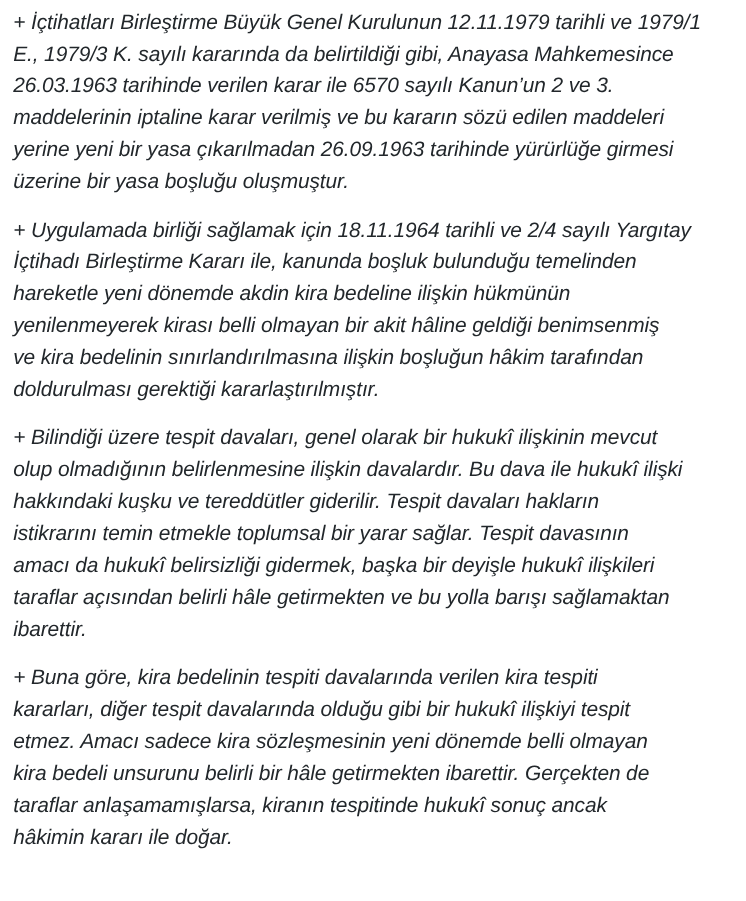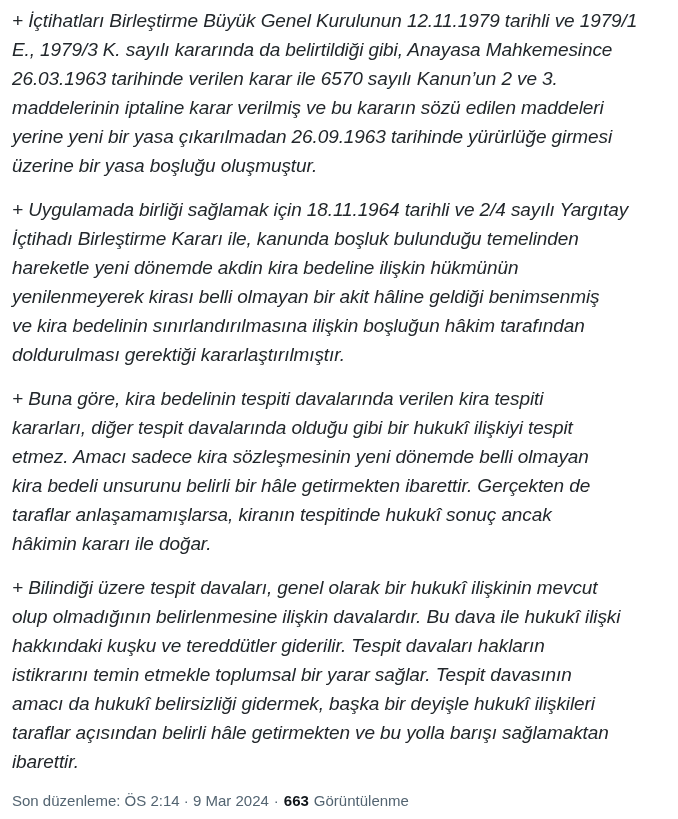--- a/index.html
+++ b/index.html
@@ -56,35 +56,29 @@
 26.03.1963 tarihinde verilen karar ile 6570 sayılı Kanun’un 2 ve 3.
 maddelerinin iptaline karar verilmiş ve bu kararın sözü edilen maddeleri
 yerine yeni bir yasa çıkarılmadan 26.09.1963 tarihinde yürürlüğe girmesi
 üzerine bir yasa boşluğu oluşmuştur.</p>
     <p class="para">+ Uygulamada birliği sağlamak için 18.11.1964 tarihli ve 2/4 sayılı Yargıtay
 İçtihadı Birleştirme Kararı ile, kanunda boşluk bulunduğu temelinden
 hareketle yeni dönemde akdin kira bedeline ilişkin hükmünün
 yenilenmeyerek kirası belli olmayan bir akit hâline geldiği benimsenmiş
 ve kira bedelinin sınırlandırılmasına ilişkin boşluğun hâkim tarafından
 doldurulması gerektiği kararlaştırılmıştır.</p>
-    <p class="para">+ Buna göre, kira bedelinin tespiti davalarında verilen kira tespiti
-kararları, diğer tespit davalarında olduğu gibi bir hukukî ilişkiyi tespit
-etmez. Amacı sadece kira sözleşmesinin yeni dönemde belli olmayan
-kira bedeli unsurunu belirli bir hâle getirmekten ibarettir. Gerçekten de
-taraflar anlaşamamışlarsa, kiranın tespitinde hukukî sonuç ancak
-hâkimin kararı ile doğar.</p>
     <p class="para">+ Bilindiği üzere tespit davaları, genel olarak bir hukukî ilişkinin mevcut
 olup olmadığının belirlenmesine ilişkin davalardır. Bu dava ile hukukî ilişki
 hakkındaki kuşku ve tereddütler giderilir. Tespit davaları hakların
 istikrarını temin etmekle toplumsal bir yarar sağlar. Tespit davasının
 amacı da hukukî belirsizliği gidermek, başka bir deyişle hukukî ilişkileri
 taraflar açısından belirli hâle getirmekten ve bu yolla barışı sağlamaktan
 ibarettir.</p>
+    <p class="para">+ Buna göre, kira bedelinin tespiti davalarında verilen kira tespiti
+kararları, diğer tespit davalarında olduğu gibi bir hukukî ilişkiyi tespit
+etmez. Amacı sadece kira sözleşmesinin yeni dönemde belli olmayan
+kira bedeli unsurunu belirli bir hâle getirmekten ibarettir. Gerçekten de
+taraflar anlaşamamışlarsa, kiranın tespitinde hukukî sonuç ancak
+hâkimin kararı ile doğar.</p>
   </div>
 
-  <div class="meta-bar">
-    <span>Son düzenleme: ÖS 2:14 · 9 Mar 2024</span>
-    <span>·</span>
-    <span class="views-count">663</span>
-    <span>Görüntülenme</span>
-  </div>
 
 </div>
 
 </body></html>

